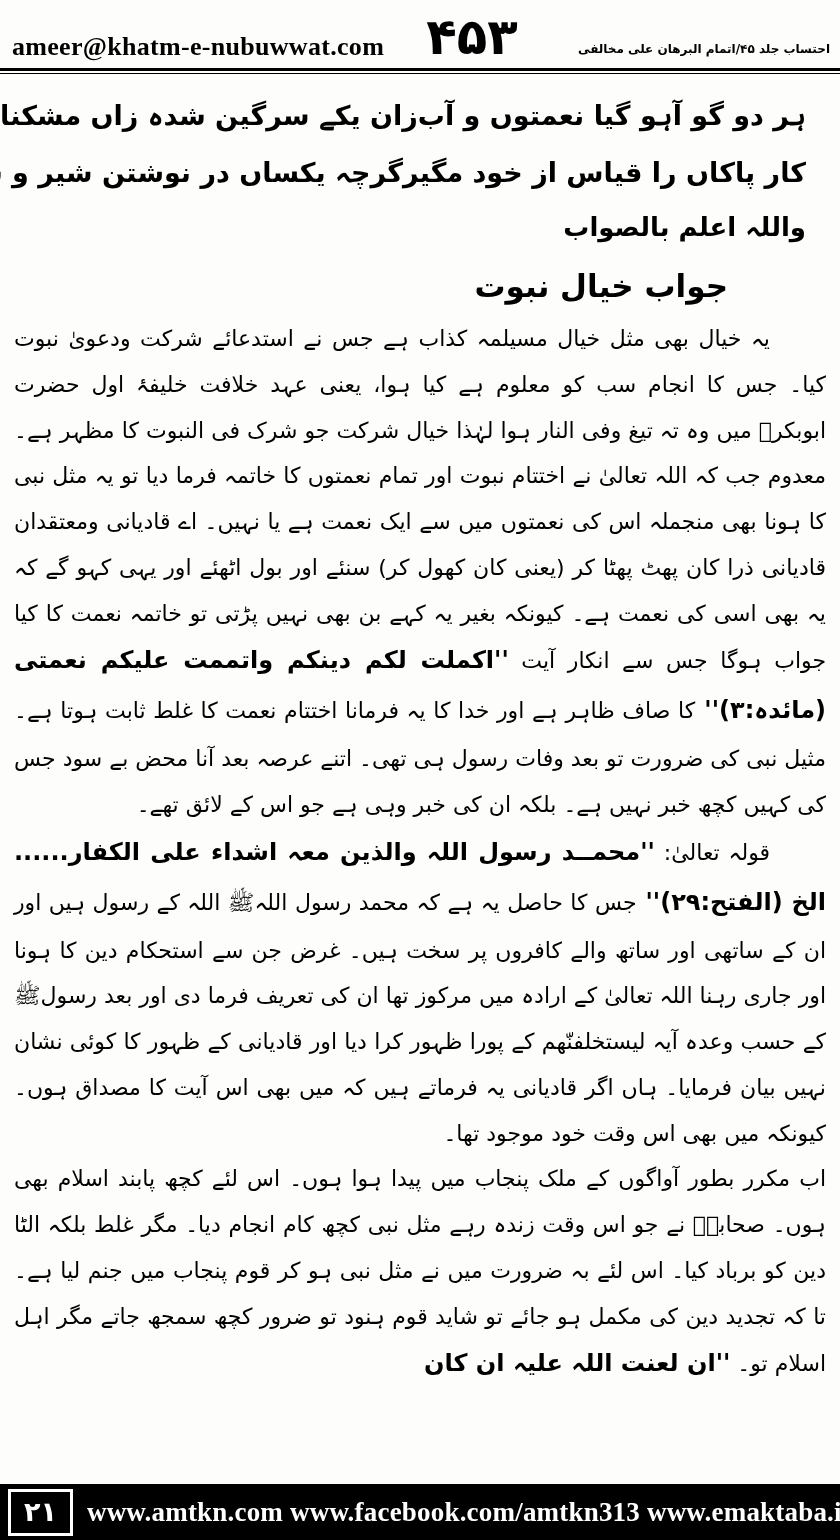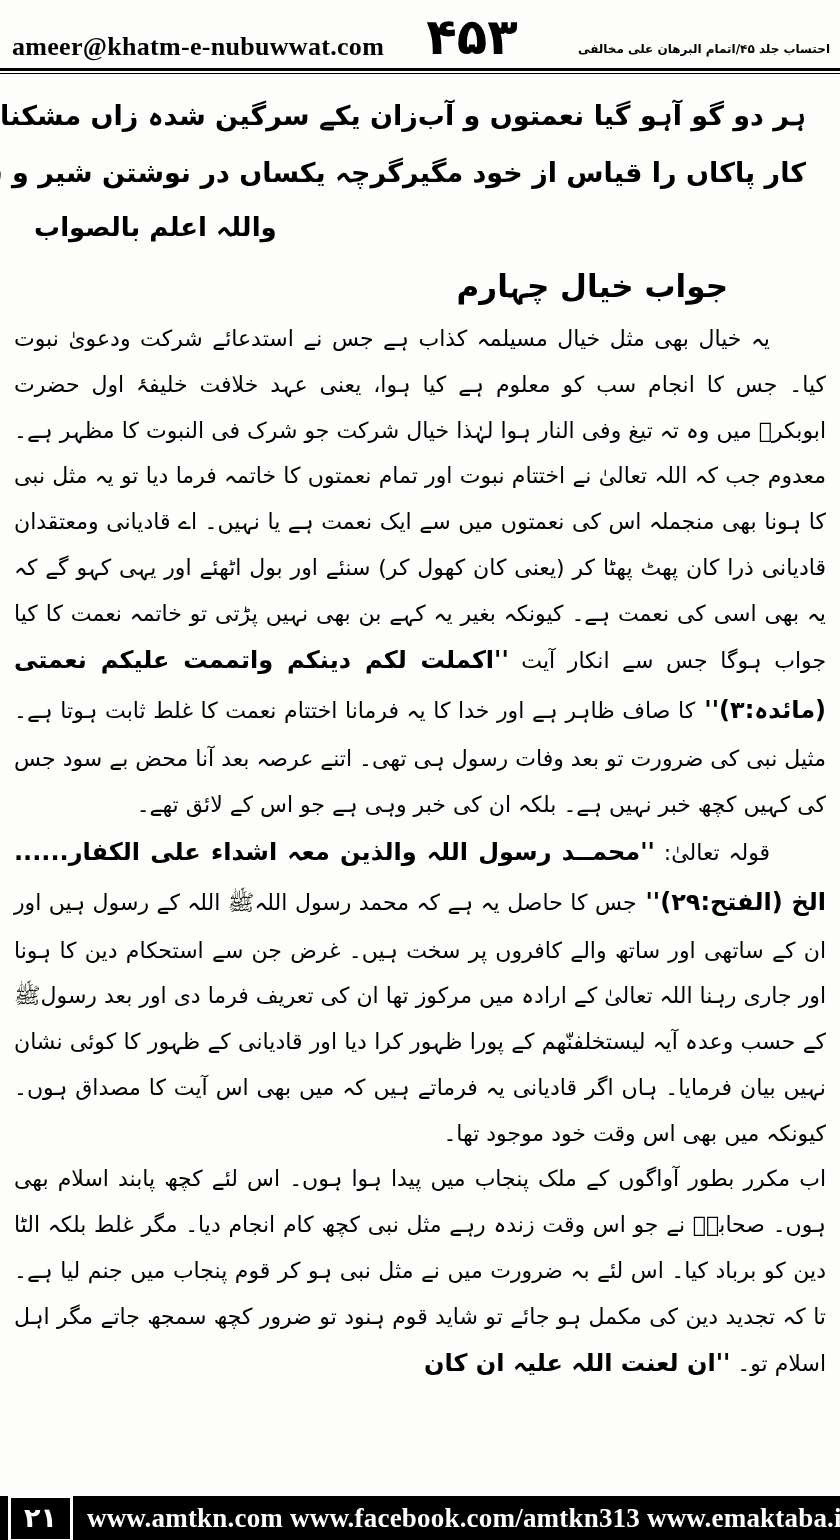--- a/index.html
+++ b/index.html
@@ -33,39 +33,39 @@
   }
   .rule { height: 6px; border-top: 3px solid #000; border-bottom: 1px solid #000; margin: 2px 0 0 0; }
   
   .poetry { direction: rtl; padding: 24px 34px 0 34px; }
   .couplet {
     display: flex; justify-content: space-between;
     font-weight: bold; font-size: 27px; line-height: 1.3;
     margin-bottom: 22px;
   }
   .hemistich { white-space: nowrap; }
-  .closing { text-align: left; font-weight: bold; font-size: 26px; margin-top: 4px; }
+  .closing { text-align: right; font-weight: bold; font-size: 26px; margin-top: 4px; }
   
   .heading {
     direction: rtl; text-align: right;
     font-size: 31px; font-weight: bold;
     padding: 26px 112px 6px 0;
   }
   .bodytext {
     direction: rtl; text-align: justify;
     padding: 6px 14px 0 14px;
     font-size: 22px; line-height: 2.08;
   }
   .para { text-align: justify; }
   .para.indent { text-indent: 56px; }
   .quote { font-weight: bold; font-size: 24px; }
   
   .footer {
     position: absolute; left: 0; right: 0; bottom: 0;
-    height: 44px; background: #000;
+    height: 56px; background: #000;
     display: flex; align-items: center;
     padding: 5px 8px; gap: 14px;
   }
   .footer-box {
     border: 3px solid #fff; color: #fff;
     font-weight: bold; font-size: 27px; line-height: 1;
     padding: 6px 13px 8px 13px;
   }
   .footer-urls {
     flex: 1; text-align: center;
@@ -92,21 +92,21 @@
       <span class="hemistich">ہر دو گو آہو گیا نعمتوں و آب</span>
       <span class="hemistich">زان یکے سرگین شدہ زاں مشکناب</span>
     </div>
     <div class="couplet">
       <span class="hemistich">کار پاکاں را قیاس از خود مگیر</span>
       <span class="hemistich">گرچہ یکساں در نوشتن شیر و شیر</span>
     </div>
     <div class="closing">واللہ اعلم بالصواب</div>
   </section>
 
-  <h1 class="heading">جواب خیال چہارم</h1>
+  <h1 class="heading">جواب خیال نبوت</h1>
 
   <main class="bodytext">
     <p class="para indent">
       <span>یہ خیال بھی مثل خیال مسیلمہ کذاب ہے جس نے استدعائے شرکت ودعویٰ نبوت کیا۔ جس کا انجام سب کو معلوم ہے کیا ہوا، یعنی عہد خلافت خلیفۂ اول حضرت ابوبکرؓ میں وہ تہ تیغ وفی النار ہوا لہٰذا خیال شرکت جو شرک فی النبوت کا مظہر ہے۔ معدوم جب کہ اللہ تعالیٰ نے اختتام نبوت اور تمام نعمتوں کا خاتمہ فرما دیا تو یہ مثل نبی کا ہونا بھی منجملہ اس کی نعمتوں میں سے ایک نعمت ہے یا نہیں۔ اے قادیانی ومعتقدان قادیانی ذرا کان پھٹ پھٹا کر (یعنی کان کھول کر) سنئے اور بول اٹھئے اور یہی کہو گے کہ یہ بھی اسی کی نعمت ہے۔ کیونکہ بغیر یہ کہے بن بھی نہیں پڑتی تو خاتمہ نعمت کا کیا جواب ہوگا جس سے انکار آیت </span>
       <span class="quote">''اکملت لکم دینکم واتممت علیکم نعمتی (مائدہ:۳)'' </span>
       <span>کا صاف ظاہر ہے اور خدا کا یہ فرمانا اختتام نعمت کا غلط ثابت ہوتا ہے۔ مثیل نبی کی ضرورت تو بعد وفات رسول ہی تھی۔ اتنے عرصہ بعد آنا محض بے سود جس کی کہیں کچھ خبر نہیں ہے۔ بلکہ ان کی خبر وہی ہے جو اس کے لائق تھے۔</span>
     </p>
     <p class="para indent">
       <span>قولہ تعالیٰ: </span>
       <span class="quote">''محمــد رسول اللہ والذین معہ اشداء علی الکفار...... الخ (الفتح:۲۹)'' </span>

